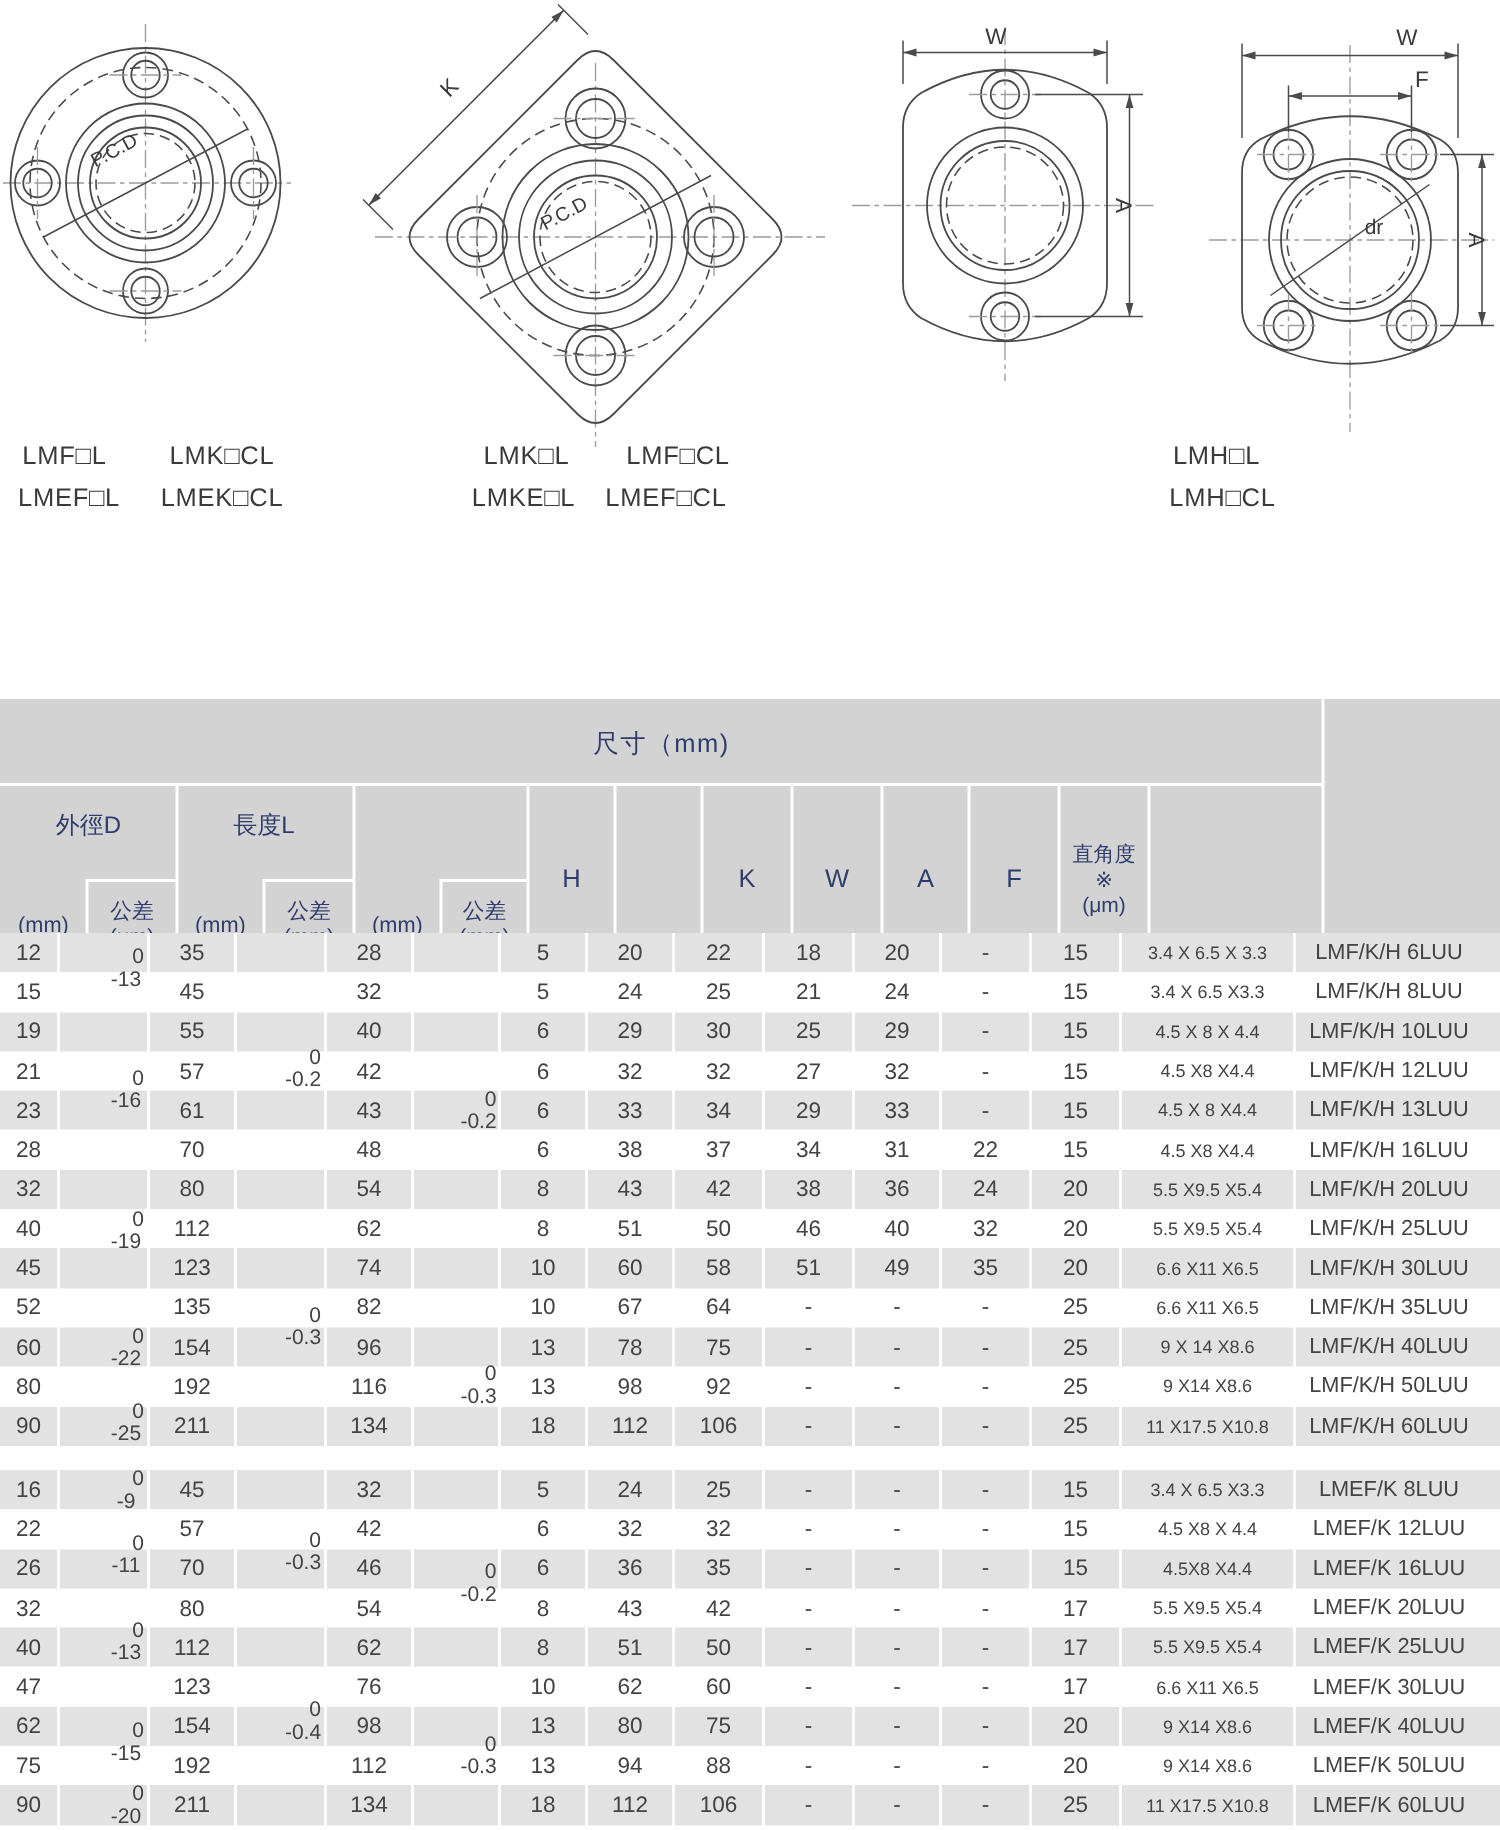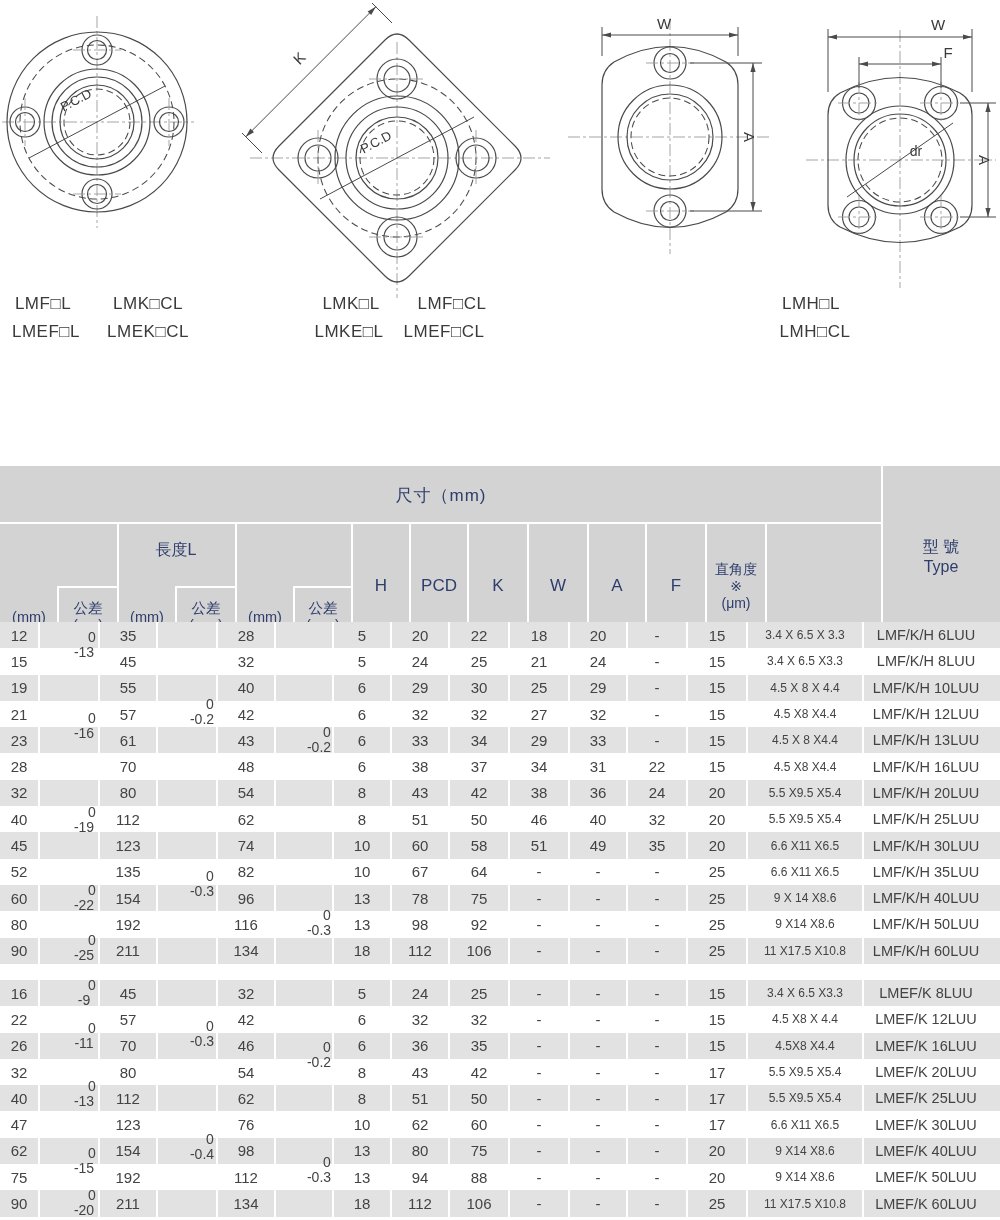--- a/index.html
+++ b/index.html
@@ -221,52 +221,48 @@
       <span class="mlabel" style="left: 349px; top: 322px;">LMKE□L</span>
       <span class="mlabel" style="left: 444px; top: 322px;">LMEF□CL</span>
       <span class="mlabel" style="left: 815px; top: 322px;">LMH□CL</span>
     </div>
 
   <div class="dim-table">
 
     <div class="thead">
       <div class="hcell h-title">尺寸（mm)</div>
 
+      <div class="hcell hg" style="left:0;width:118px">外徑D</div>
       <div class="hcell hg" style="left:118px;width:116px">長度L</div>
 
       <div class="hcell hsub" style="left:0;width:58px">(mm)</div>
       <div class="hcell hsub" style="left:58px;width:60px">
         <div><span>公差</span><br>
              <span>(μm)</span></div>
       </div>
       <div class="hcell hsub" style="left:118px;width:58px">(mm)</div>
       <div class="hcell hsub" style="left:176px;width:60px">
         <div><span>公差</span><br>
              <span>(mm)</span></div>
       </div>
       <div class="hcell hsub" style="left:236px;width:58px">(mm)</div>
       <div class="hcell hsub" style="left:294px;width:58px">
         <div><span>公差</span><br>
              <span>(mm)</span></div>
       </div>
 
       <div class="hcell hcol" style="left:352px;width:58px">H</div>
-      <div class="hcell hcol" style="left:410px;width:58px">PCD</div>
       <div class="hcell hcol" style="left:468px;width:60px">K</div>
       <div class="hcell hcol" style="left:528px;width:60px">W</div>
       <div class="hcell hcol" style="left:588px;width:58px">A</div>
       <div class="hcell hcol" style="left:646px;width:60px">F</div>
       <div class="hcell hcol hperp" style="left:706px;width:60px">
         <div><span>直角度</span><br>
              <span>※</span><br>
              <span>(μm)</span></div>
-      </div>
-      <div class="hcell htype">
-        <div><span>型 號</span><br>
-             <span>Type</span></div>
       </div>
 
       <div class="wline" style="left:0;top:56px;width:882px;height:2px"></div>
       <div class="wline" style="left:58px;top:120px;width:60px;height:2px"></div>
       <div class="wline" style="left:176px;top:120px;width:60px;height:2px"></div>
       <div class="wline" style="left:294px;top:120px;width:58px;height:2px"></div>
       <div class="wline" style="left:881px;top:0;width:2px;height:182px"></div>
       <div class="wline" style="left:117px;top:56px;width:2px;height:126px"></div>
       <div class="wline" style="left:235px;top:56px;width:2px;height:126px"></div>
       <div class="wline" style="left:351px;top:56px;width:2px;height:126px"></div>

